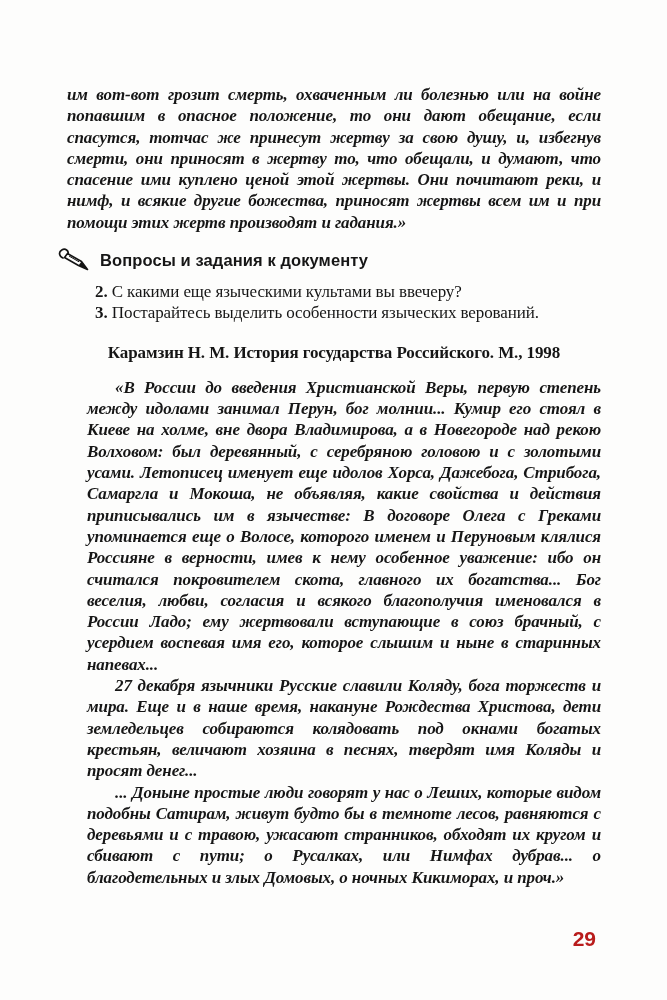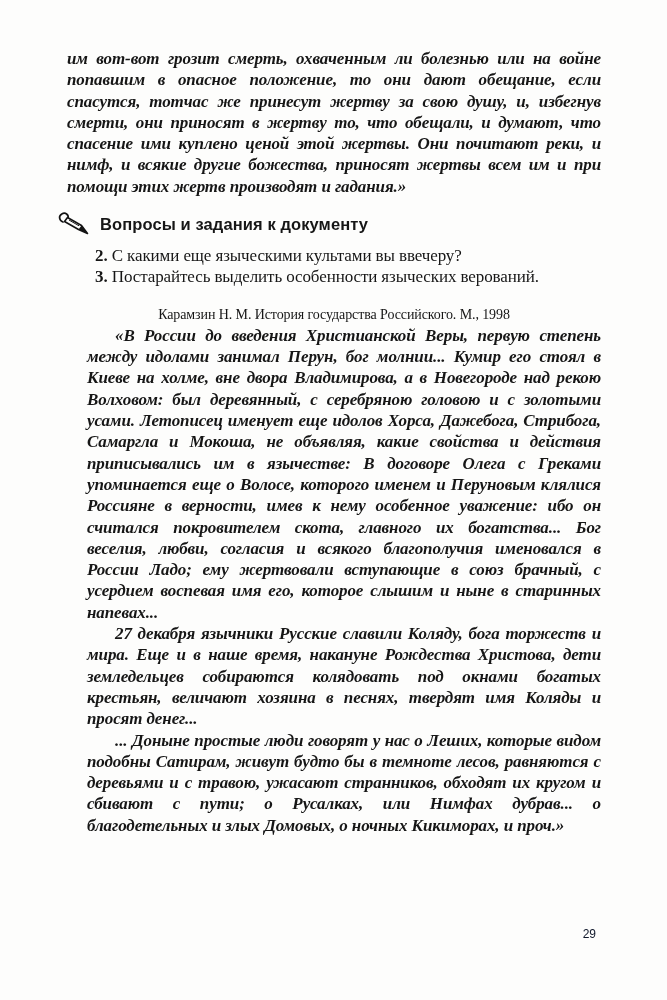--- a/index.html
+++ b/index.html
@@ -11,21 +11,21 @@
     height: 1000px;
     background: #fdfdfc;
     color: #161616;
     font-family: "Liberation Serif", serif;
     position: relative;
     overflow: hidden;
   }
   .page {
     position: absolute;
     inset: 0;
-    padding: 48px 66px 0 67px;
+    padding: 84px 66px 0 67px;
     box-sizing: border-box;
   }
   
   .doc-quote {
     font-size: 17px;
     line-height: 21.3px;
     font-weight: bold;
     font-style: italic;
     text-align: justify;
     margin: 0;
@@ -58,35 +58,35 @@
     font-size: 17px;
     line-height: 21.4px;
     text-align: justify;
     text-indent: 28px;
     margin: 0;
     letter-spacing: -0.1px;
   }
   .q-num { font-weight: bold; }
 
   .source-heading {
-    font-size: 14px;
-    font-weight: normal;
+    font-size: 17px;
+    font-weight: bold;
     text-align: center;
-    margin: 19px 0 2px 0;
+    margin: 19px 0 14px 0;
     letter-spacing: -0.1px;
   }
 
   .page-number {
     position: absolute;
     top: 927px;
     right: 71px;
     font-family: "Liberation Sans", sans-serif;
-    font-weight: normal;
-    font-size: 12px;
-    color: #0f172a;
+    font-weight: bold;
+    font-size: 21px;
+    color: #b91c1c;
   }
 </style>
 </head>
 <body>
 
 <div class="page">
 
   <p class="doc-quote">им вот-вот грозит смерть, охваченным ли болезнью или на войне попавшим в опасное положение, то они дают обещание, если спасутся, тотчас же принесут жертву за свою душу, и, избегнув смерти, они приносят в жертву то, что обещали, и думают, что спасение ими куплено ценой этой жертвы. Они почитают реки, и нимф, и всякие другие божества, приносят жертвы всем им и при помощи этих жертв производят и гадания.»</p>
 
   <div class="q-header">

